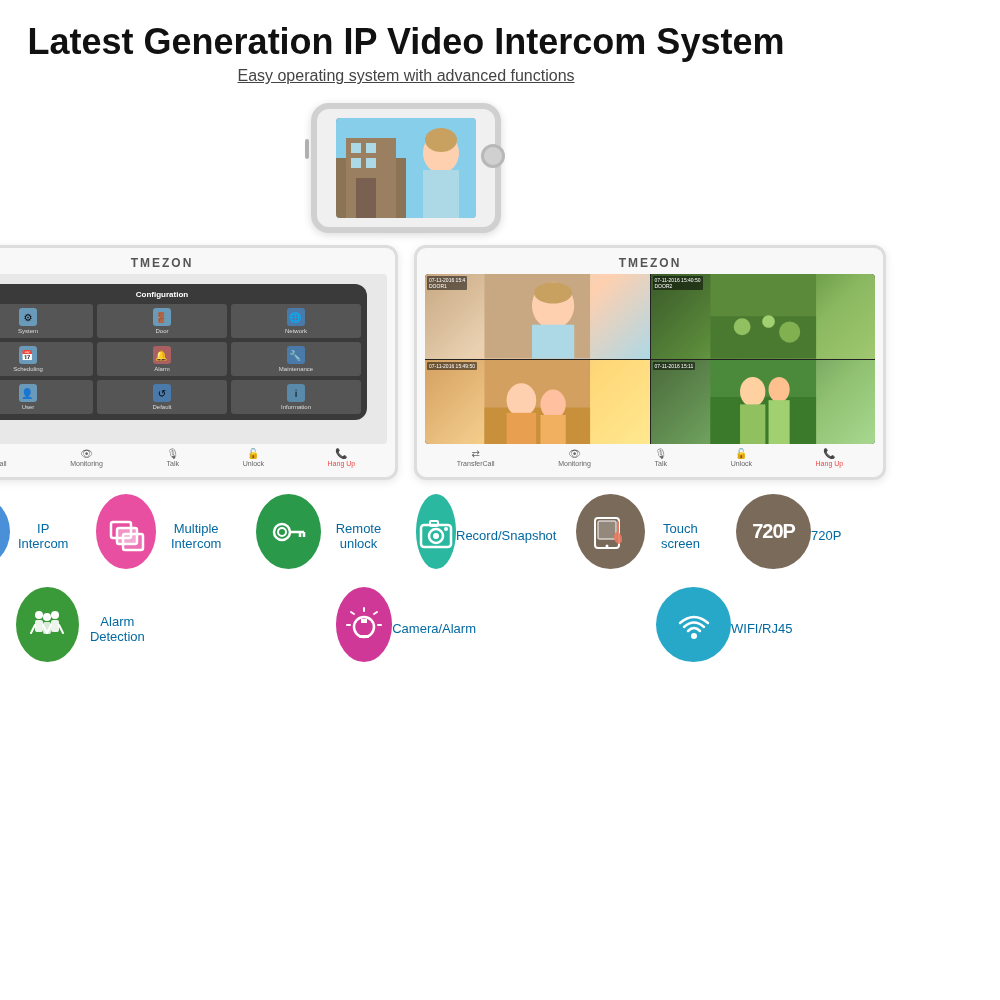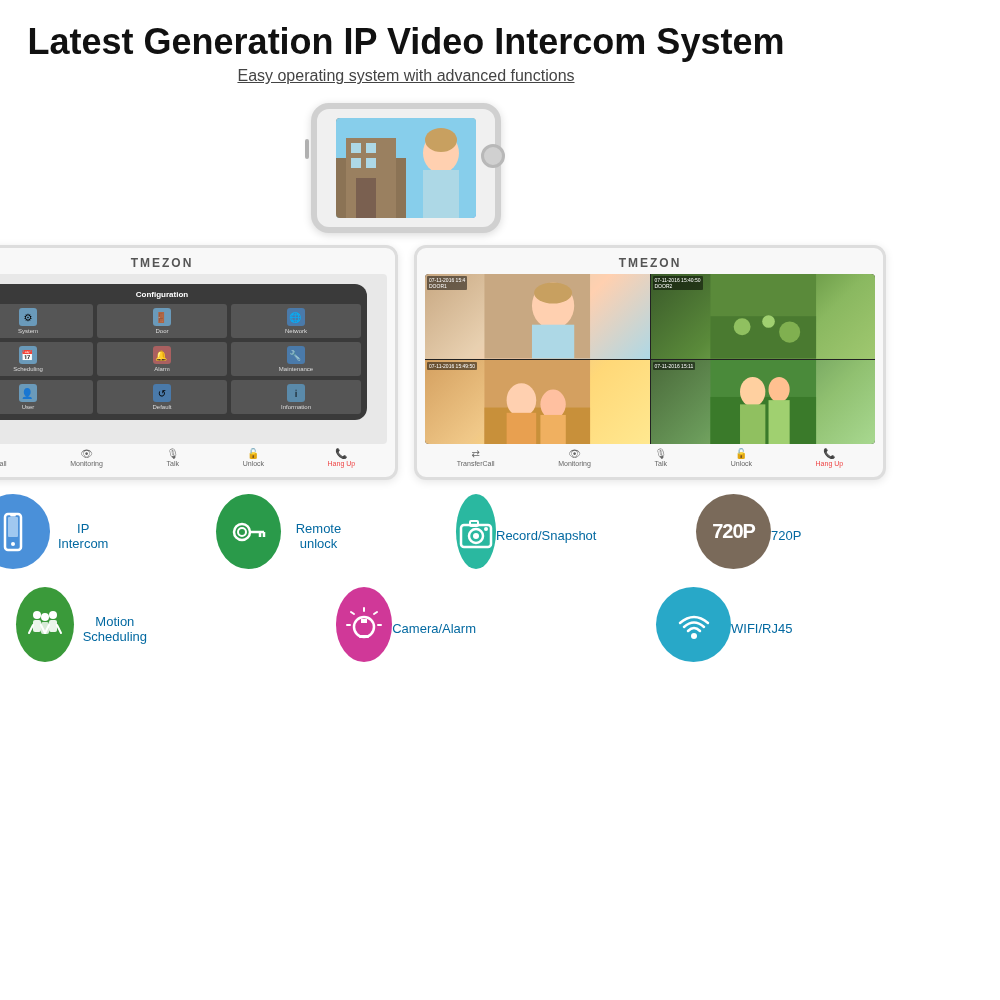--- a/index.html
+++ b/index.html
@@ -471,20 +471,30 @@
           <svg class="icon-svg" viewBox="0 0 40 40">
             <rect x="12" y="2" width="16" height="36" rx="3" fill="none" stroke="#fff" stroke-width="2.5"></rect>
             <rect x="15" y="5" width="10" height="20" rx="1" fill="#a0c8f0"></rect>
             <circle cx="20" cy="32" r="2" fill="#fff"></circle>
             <rect x="17" y="3" width="6" height="1.5" rx="1" fill="#fff"></rect>
           </svg>
         </div>
         <span class="feature-label">IP Intercom</span>
       </div>
 
+      <div class="feature-item">
+        <div class="feature-icon-wrap icon-pink">
+          <svg class="icon-svg" viewBox="0 0 40 40">
+            <rect x="5" y="10" width="20" height="16" rx="2" fill="none" stroke="#fff" stroke-width="2.5"></rect>
+            <rect x="11" y="16" width="20" height="16" rx="2" fill="rgba(255,255,255,0.4)" stroke="#fff" stroke-width="2.5"></rect>
+            <rect x="17" y="22" width="20" height="16" rx="2" fill="rgba(255,255,255,0.2)" stroke="#fff" stroke-width="2.5"></rect>
+          </svg>
+        </div>
+        <span class="feature-label">Multiple Intercom</span>
+      </div>
 
       <div class="feature-item">
         <div class="feature-icon-wrap icon-green">
           <svg class="icon-svg" viewBox="0 0 40 40">
             <circle cx="14" cy="20" r="8" fill="none" stroke="#fff" stroke-width="2.5"></circle>
             <circle cx="14" cy="20" r="4" fill="none" stroke="#fff" stroke-width="2"></circle>
             <line x1="22" y1="20" x2="36" y2="20" stroke="#fff" stroke-width="2.5"></line>
             <line x1="32" y1="20" x2="32" y2="25" stroke="#fff" stroke-width="2.5"></line>
             <line x1="36" y1="20" x2="36" y2="25" stroke="#fff" stroke-width="2.5"></line>
           </svg>
@@ -498,20 +508,33 @@
             <rect x="5" y="13" width="30" height="22" rx="3" fill="none" stroke="#fff" stroke-width="2.5"></rect>
             <circle cx="20" cy="24" r="7" fill="none" stroke="#fff" stroke-width="2.5"></circle>
             <circle cx="20" cy="24" r="3" fill="#fff"></circle>
             <rect x="14" y="9" width="8" height="5" rx="1" fill="none" stroke="#fff" stroke-width="2"></rect>
             <circle cx="30" cy="17" r="2" fill="#fff"></circle>
           </svg>
         </div>
         <span class="feature-label">Record/Snapshot</span>
       </div>
 
+      <div class="feature-item">
+        <div class="feature-icon-wrap" style="background:#7a6a5a;">
+          <svg class="icon-svg" viewBox="0 0 40 40">
+            <rect x="5" y="6" width="24" height="30" rx="3" fill="none" stroke="#fff" stroke-width="2"></rect>
+            <rect x="8" y="9" width="18" height="18" rx="1" fill="rgba(255,255,255,0.2)" stroke="#fff" stroke-width="1"></rect>
+            <circle cx="17" cy="34" r="1.5" fill="#fff"></circle>
+
+            <ellipse cx="28" cy="26" rx="4" ry="6" fill="#e87a60" opacity="0.9" transform="rotate(-15 28 26)"></ellipse>
+            <line x1="28" y1="20" x2="28" y2="10" stroke="#e87a60" stroke-width="2" stroke-linecap="round"></line>
+          </svg>
+        </div>
+        <span class="feature-label">Touch screen</span>
+      </div>
 
       <div class="feature-item">
         <div class="badge-720p">720P</div>
         <span class="feature-label">720P</span>
       </div>
 
     </div>
 
     <div class="features-row">
 
@@ -527,21 +550,21 @@
 
             <circle cx="28" cy="10" r="4" fill="#fff"></circle>
             <rect x="24" y="15" width="8" height="12" rx="2" fill="#fff" opacity="0.9"></rect>
             <line x1="24" y1="20" x2="20" y2="28" stroke="#fff" stroke-width="2" stroke-linecap="round"></line>
             <line x1="32" y1="20" x2="36" y2="28" stroke="#fff" stroke-width="2" stroke-linecap="round"></line>
 
             <circle cx="20" cy="12" r="4" fill="#fff"></circle>
             <rect x="16" y="17" width="8" height="12" rx="2" fill="#fff" opacity="0.8"></rect>
           </svg>
         </div>
-        <span class="feature-label">Motion Scheduling</span>
+        <span class="feature-label">Alarm Detection</span>
       </div>
 
       <div class="feature-item">
         <div class="feature-icon-wrap icon-purple-pink">
           <svg class="icon-svg" viewBox="0 0 40 40">
 
             <circle cx="20" cy="22" r="10" fill="none" stroke="#fff" stroke-width="2.5"></circle>
             <rect x="17" y="14" width="6" height="4" fill="#fff"></rect>
             <rect x="15" y="30" width="10" height="3" rx="1" fill="#fff"></rect>
 

